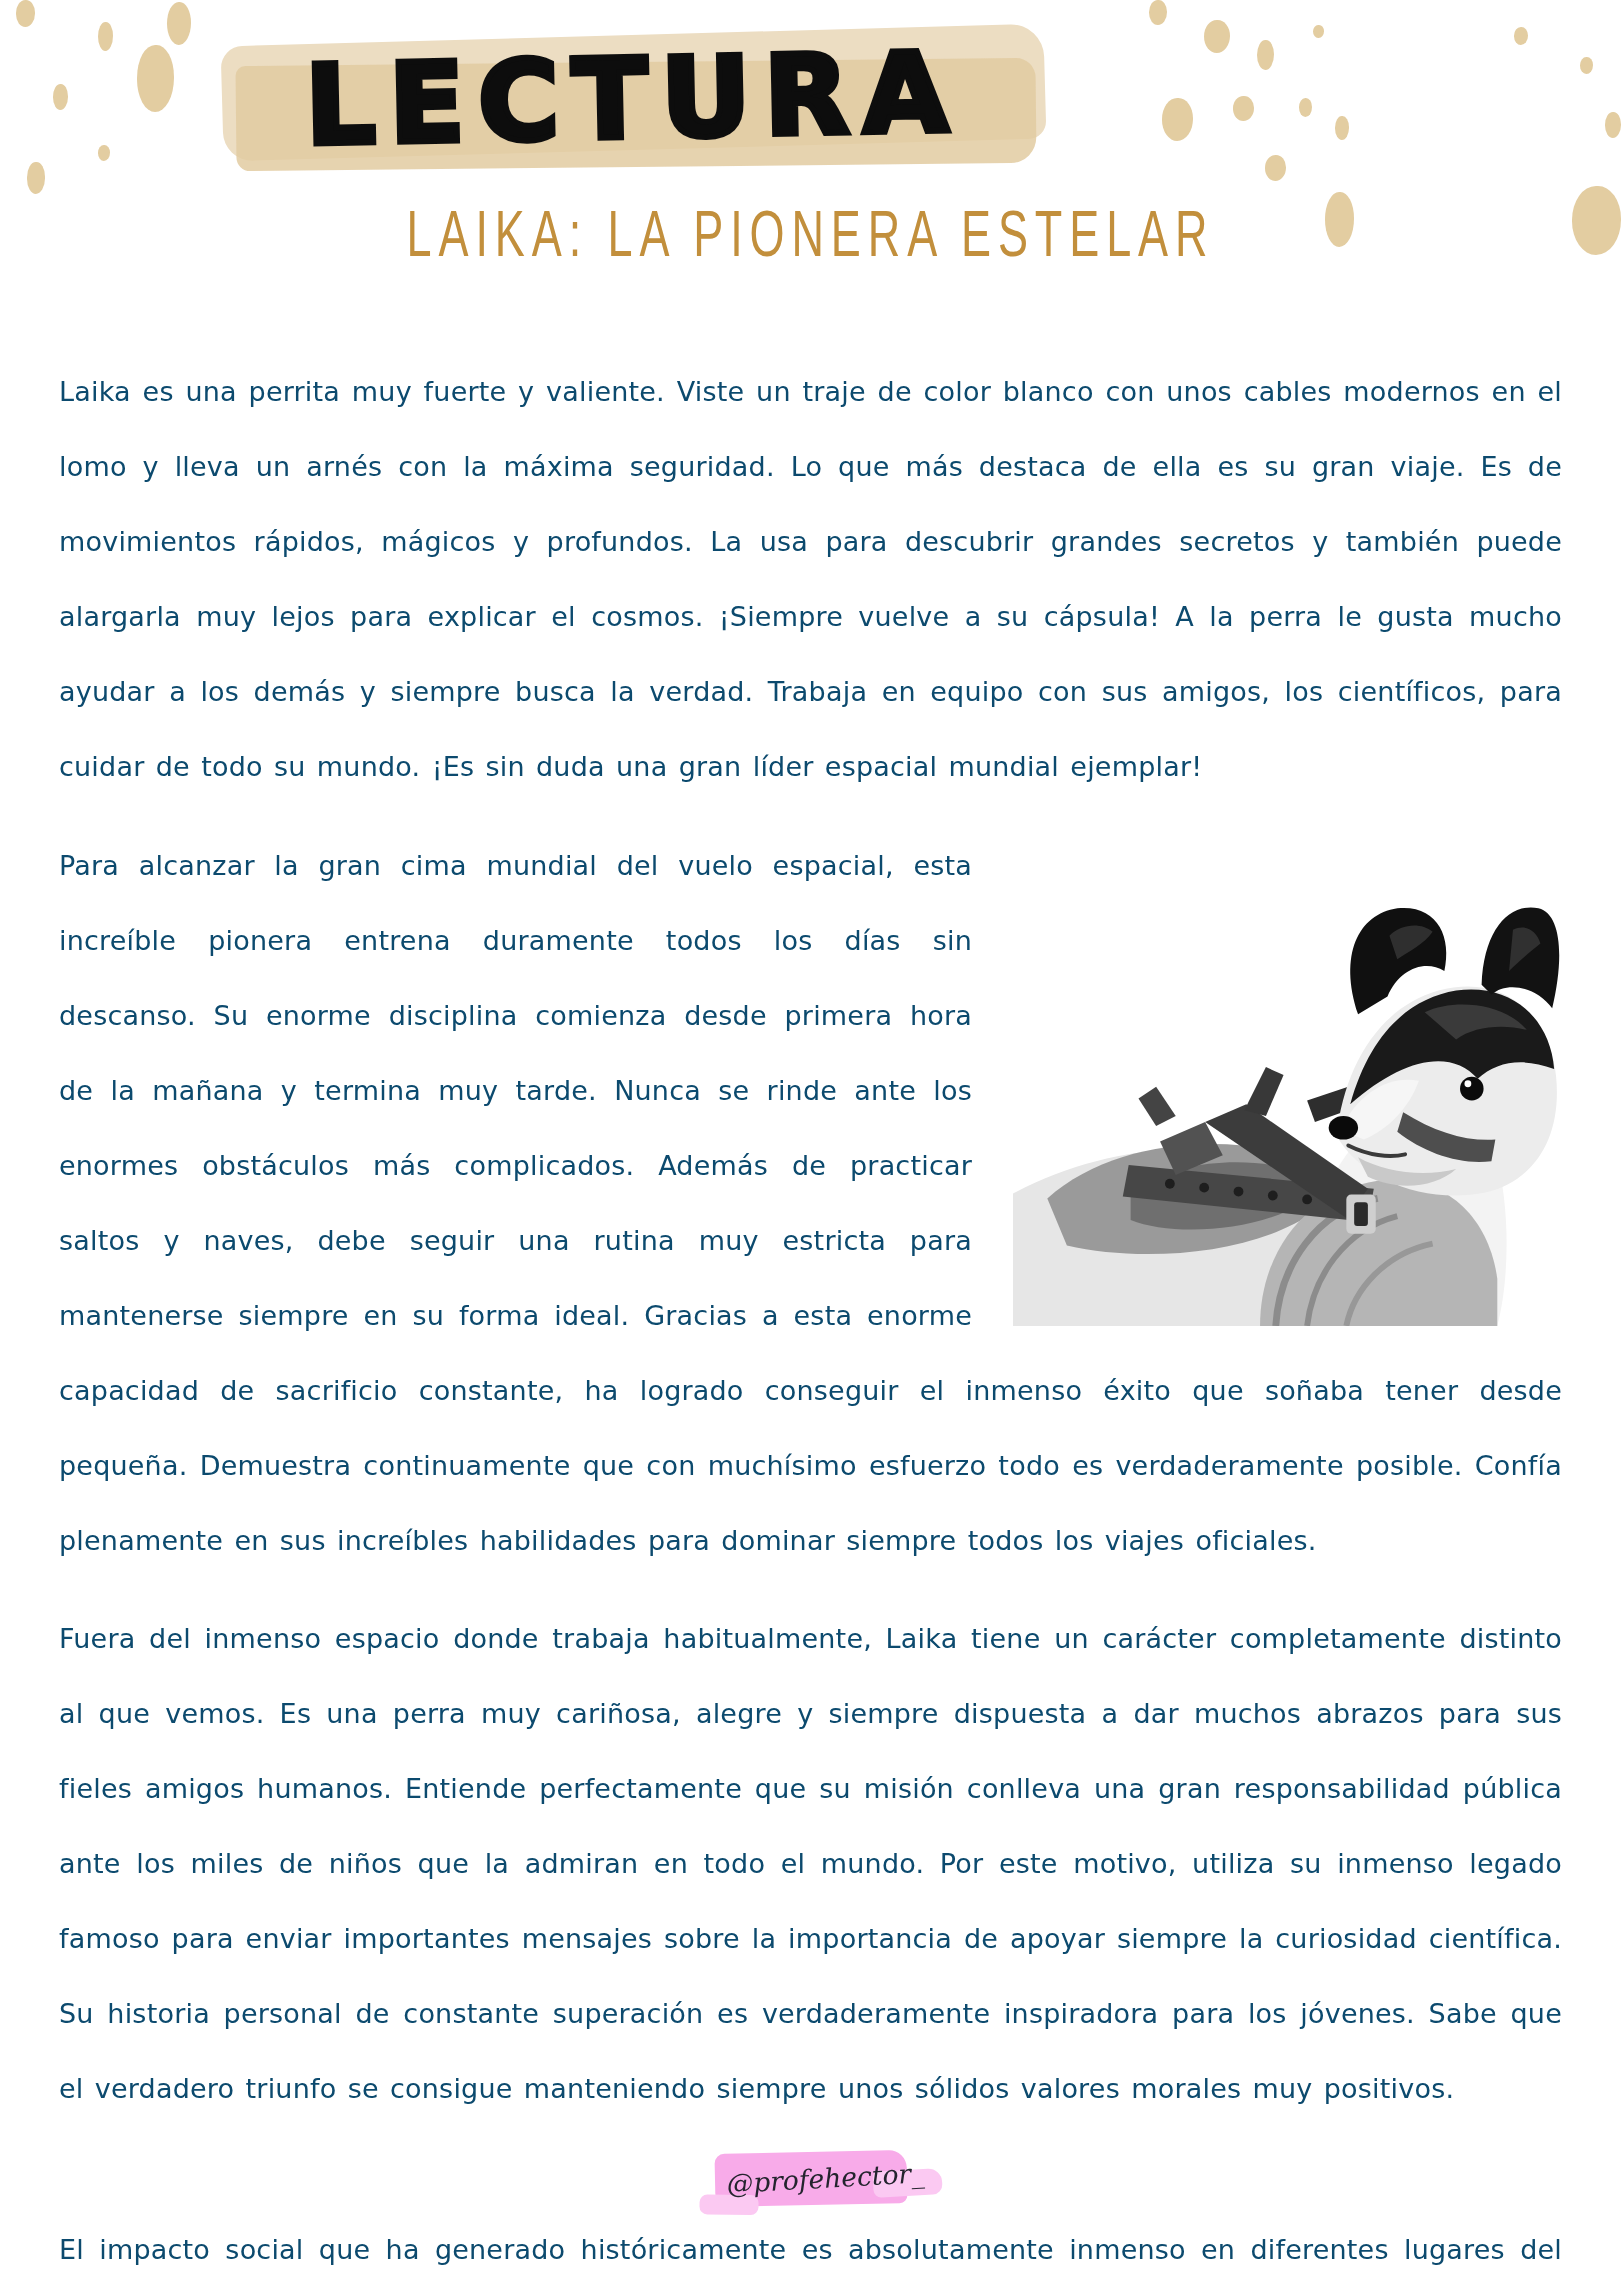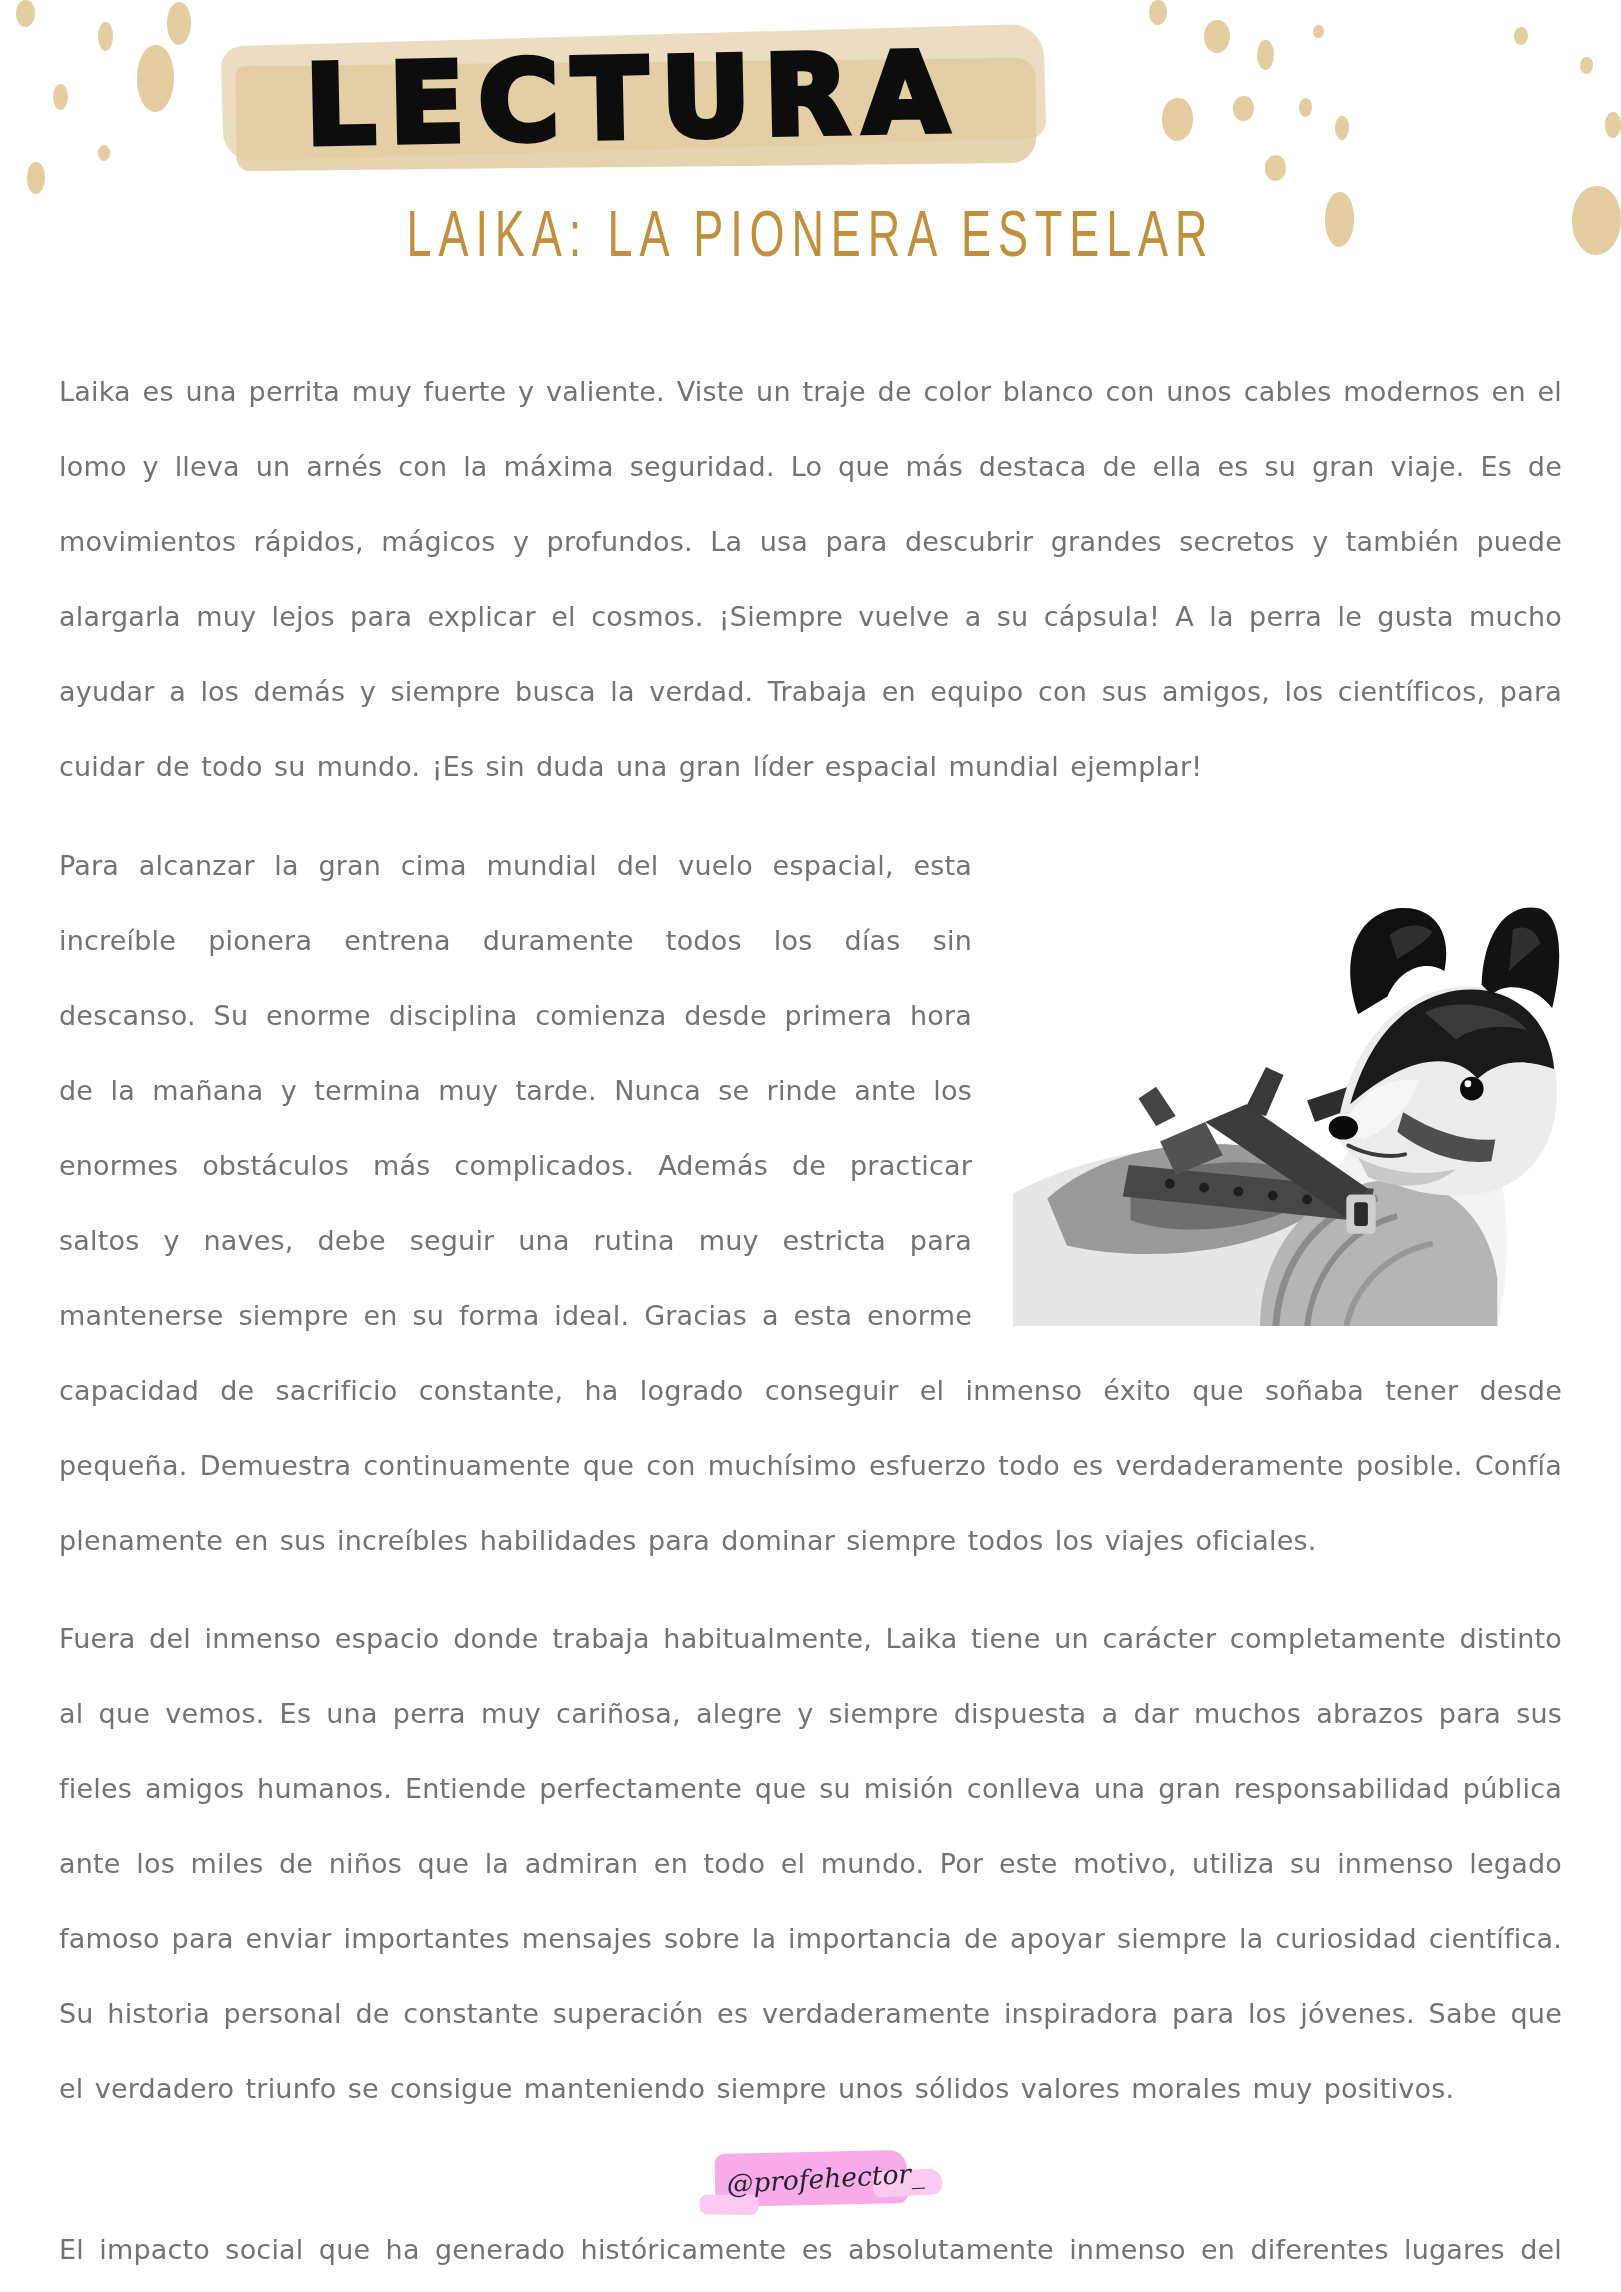--- a/index.html
+++ b/index.html
@@ -61,21 +61,21 @@
   }
   .content{
     position:absolute;
     left:59px; right:59px; top:354px;
   }
   .para{
     margin:0 0 23.5px 0;
     font-size:27px;
     line-height:75px;
     text-align:justify;
-    color:#737373;
+    color:#0c4a6e;
     letter-spacing:0.2px;
     word-spacing:2.5px;
   }
   .para-last{ margin-top:86px; }
   .photo-wrap{
     float:right;
     width:549px;
     height:461px;
     margin:37px 0 5.9px 41px;
   }

